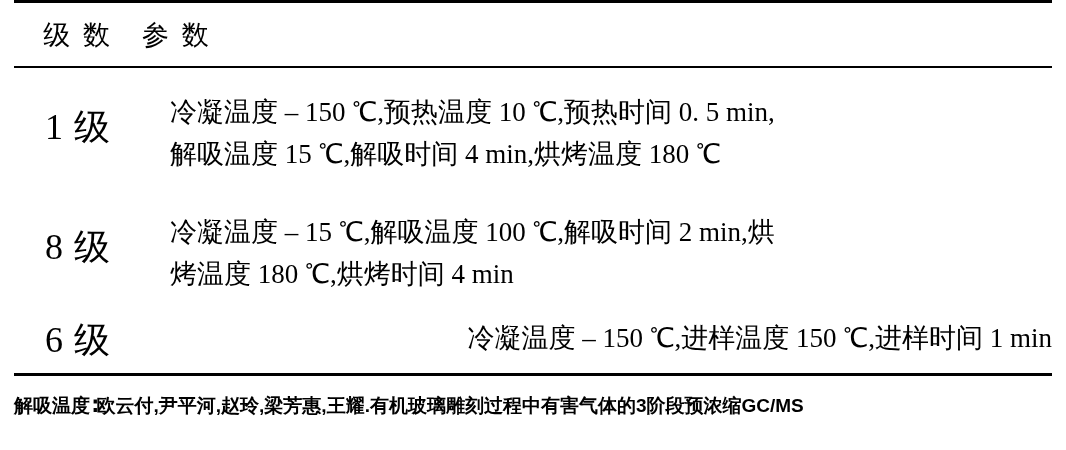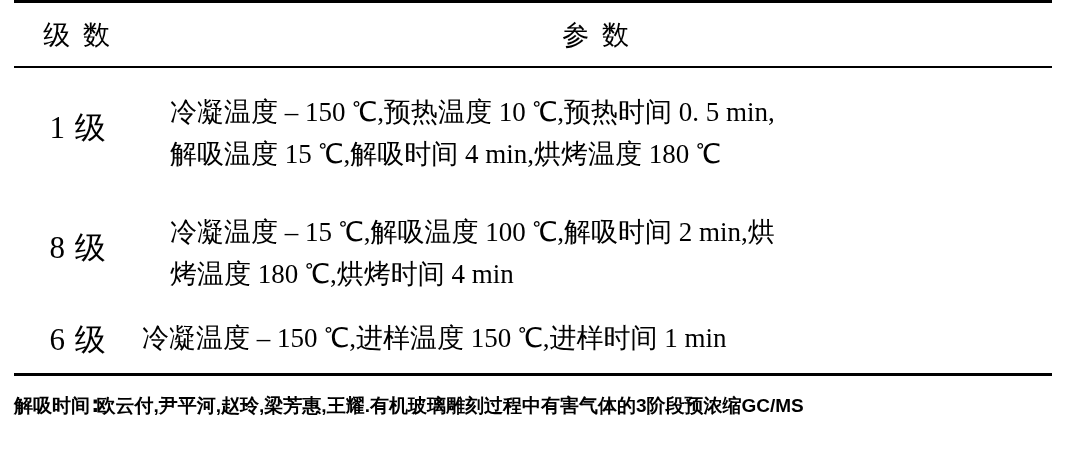--- a/index.html
+++ b/index.html
@@ -44,43 +44,44 @@
     text-align: left;
     vertical-align: middle;
   }
   th {
     font-weight: normal;
     font-size: 27px;
     letter-spacing: 3px;
     padding: 14px 0 13px 0;
   }
   th.col-param {
-    text-align: center;
+    text-align: left;
   }
   td {
     font-size: 27px;
     padding: 0;
   }
   td.col-level {
-    font-size: 31px;
+    font-size: 36px;
     letter-spacing: 1px;
     text-align: center;
   }
   .rowbox {
     padding: 24px 0 12px 0;
   }
   .ln {
     line-height: 1.55;
     white-space: nowrap;
   }
   .param-cell {
     padding-left: 28px;
   }
   .r3 .rowbox {
     padding: 11px 0 13px 0;
+    text-align: right;
   }
   .refs {
     margin-top: 13px;
     font-family: "Liberation Sans", sans-serif;
     font-weight: bold;
     font-size: 19px;
     line-height: 1.75;
     letter-spacing: 0px;
     color: #000;
   }
@@ -129,16 +130,16 @@
         </td>
       </tr>
       <tr>
         <td class="rule-bottom" style="height:0;padding:0;"></td>
         <td class="rule-bottom" style="height:0;padding:0;"></td>
       </tr>
     </tbody>
   </table>
 
   <div class="refs">
-    <div>解吸时间∶欧云付,尹平河,赵玲,梁芳惠,王耀.有机玻璃雕刻过程中有害气体的3阶段预浓缩GC/MS</div>
+    <div>解吸温度∶欧云付,尹平河,赵玲,梁芳惠,王耀.有机玻璃雕刻过程中有害气体的3阶段预浓缩GC/MS</div>
   </div>
 
 </div>
 
 </body></html>

